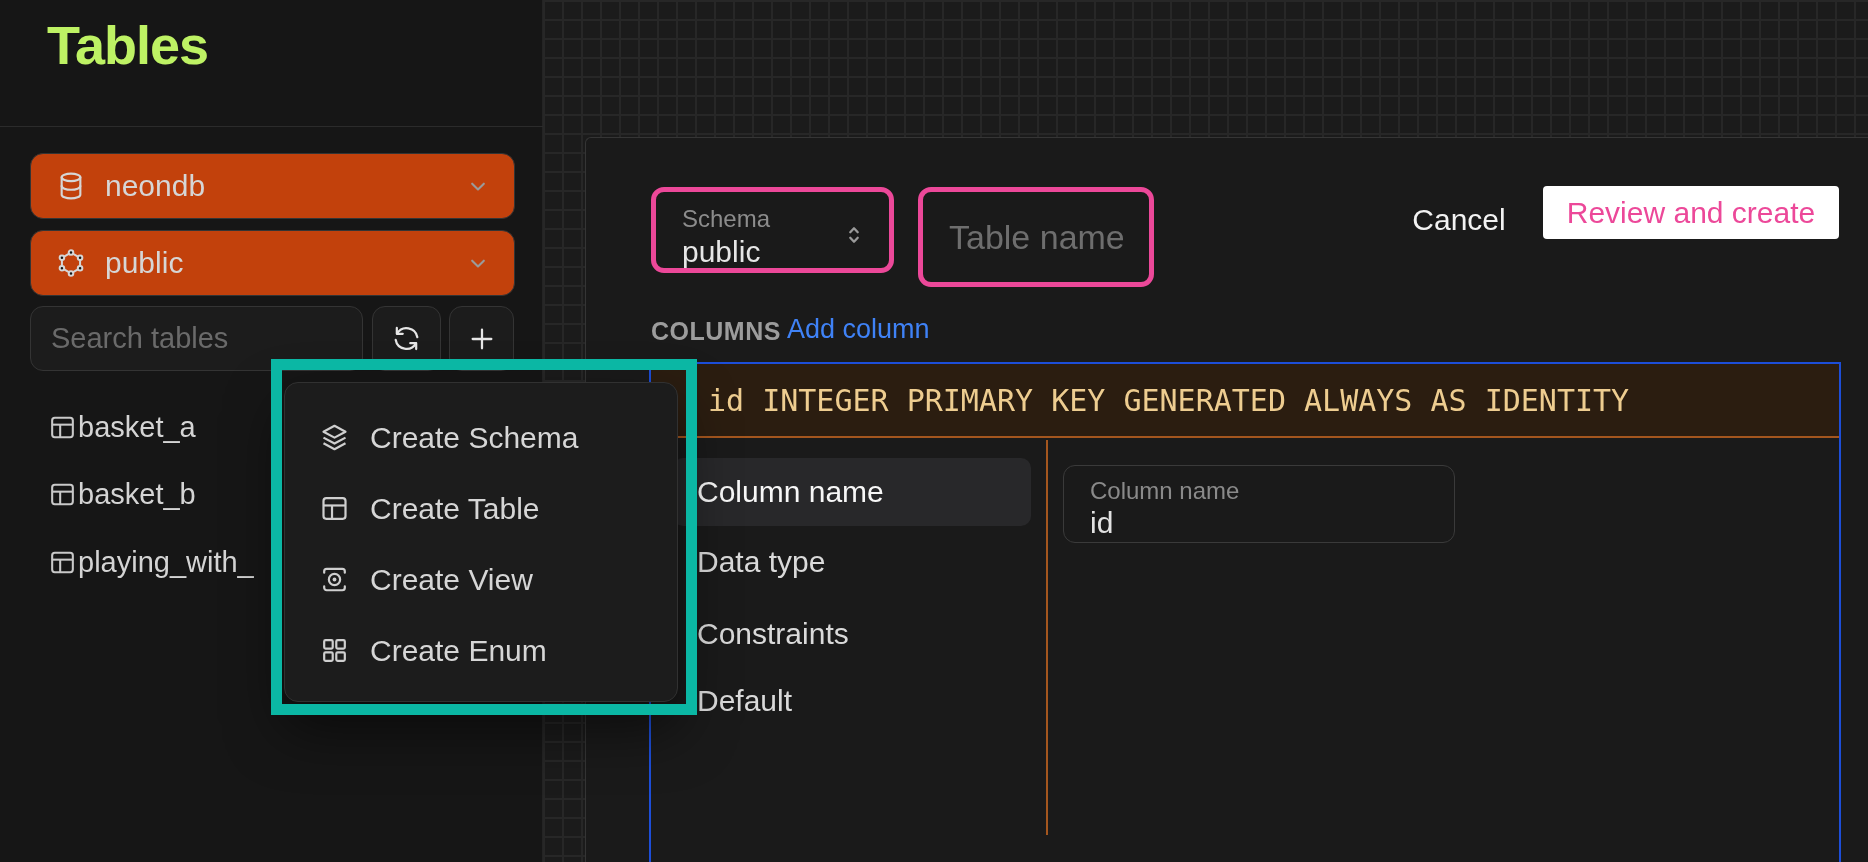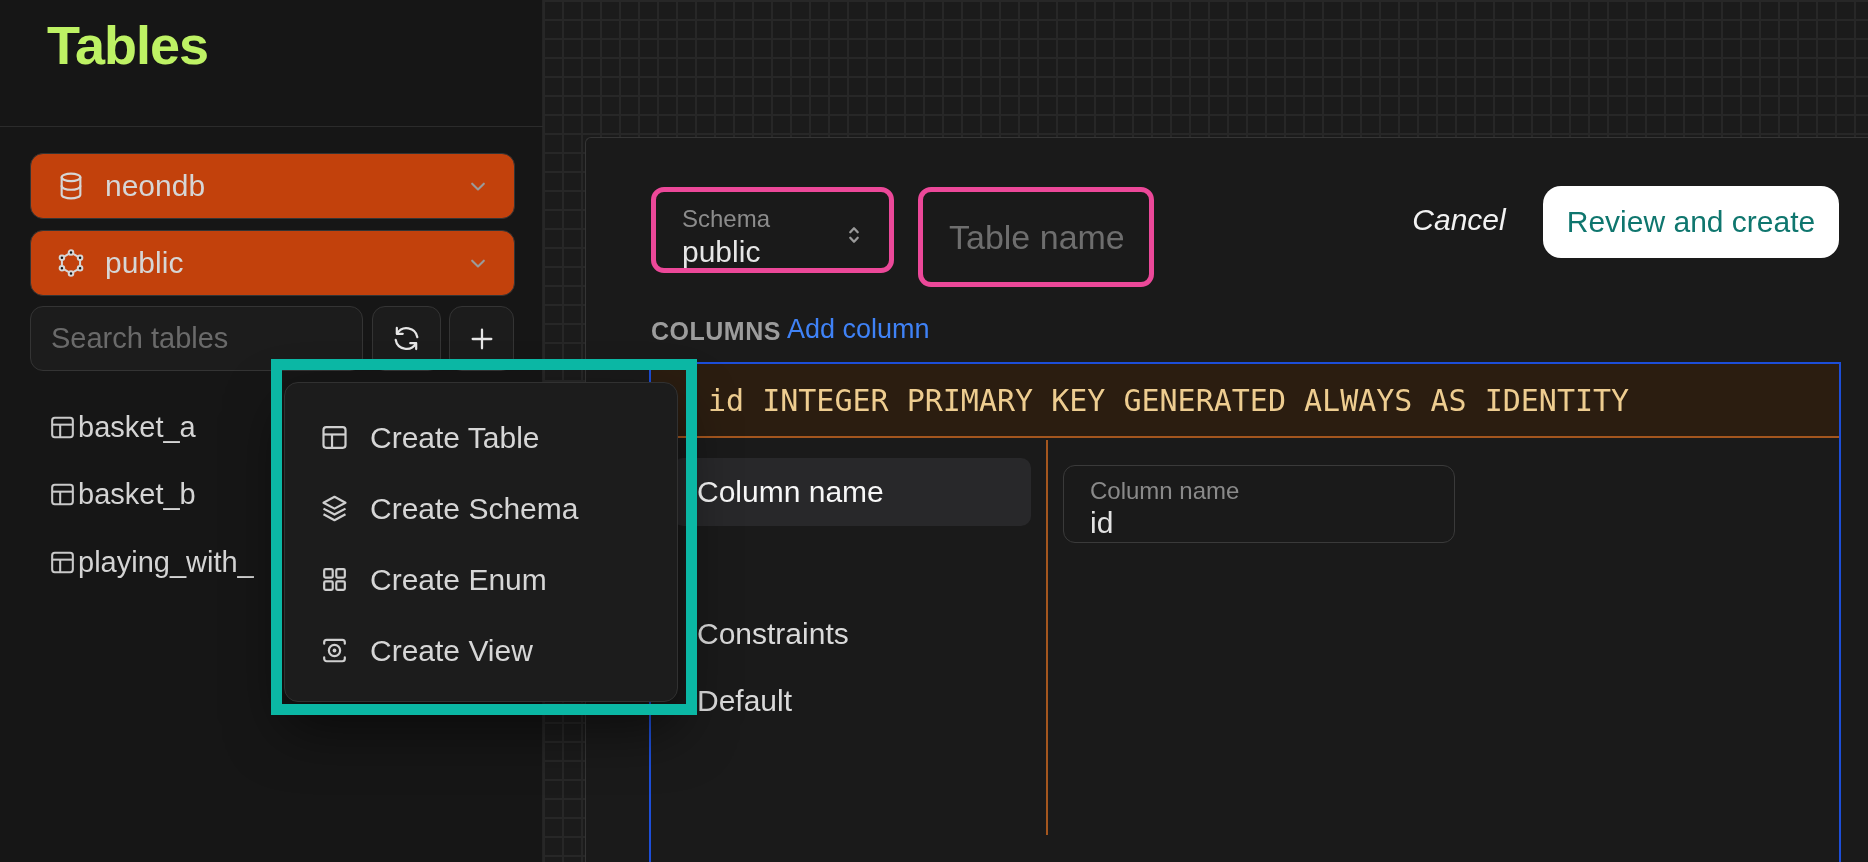--- a/index.html
+++ b/index.html
@@ -71,25 +71,25 @@
   .schema-field .unfold { position:absolute; right:20px; top:28px; color:#9a9a9a; }
   .tn-input {
     left:332px; top:49px; width:236px; height:100px;
     color:#e6e6e6; font-size:34px; padding:0 26px; outline:none;
     font-family:"Liberation Sans", sans-serif; background:transparent;
   }
   .tn-input::placeholder { color:#6e6e6e; }
   .cancel-btn {
     position:absolute; left:818px; top:60px; width:110px; height:44px;
     background:transparent; border:none; color:#f2f2f2; font-size:30px;
-    font-family:"Liberation Sans", sans-serif; cursor:pointer;font-style:italic;
+    font-family:"Liberation Sans", sans-serif; cursor:pointer;
   }
   .review-btn {
-    position:absolute; left:957px; top:48px; width:296px; height:72px;
-    background:#ffffff; color:#0f766e; border:none; border-radius:18px;
+    position:absolute; left:957px; top:48px; width:296px; height:53px;
+    background:#ffffff; color:#ec4899; border:none; border-radius:4px;
     font-size:30px; font-weight:500; font-family:"Liberation Sans", sans-serif; cursor:pointer;
   }
   .columns-h {
     position:absolute; left:65px; top:179px; font-size:25px; font-weight:700;
     color:#9c9c9c; letter-spacing:0.5px;
   }
   .add-col {
     position:absolute; left:201px; top:176px; font-size:27px; color:#3f82f6;
     cursor:pointer; text-decoration:none;
   }
@@ -169,20 +169,21 @@
     <span class="columns-h">COLUMNS</span>
     <a class="add-col">Add column</a>
 
     <section class="col-editor">
       <div class="sql-row">
         <code>id INTEGER PRIMARY KEY GENERATED ALWAYS AS IDENTITY</code>
       </div>
       <div class="col-vdiv"></div>
 
       <button class="col-tab active" style="top:94px">Column name</button>
+      <button class="col-tab" style="top:164px">Data type</button>
       <button class="col-tab" style="top:236px">Constraints</button>
       <button class="col-tab" style="top:303px">Default</button>
 
       <div class="text-field">
         <span class="f-label">Column name</span>
         <span class="f-value">id</span>
       </div>
     </section>
   </main>
 
@@ -277,56 +278,56 @@
         </svg>
       </span>
       <span>playing_with_</span>
     </div>
   </aside>
 
   <nav class="create-menu">
     <button class="menu-item">
       <span>
         <svg width="33" height="33" viewBox="0 0 24 24" fill="none" stroke="currentColor" stroke-width="1.6" stroke-linejoin="round">
+          <path d="M12 3.5l8 4.3-8 4.3-8-4.3z"></path>
+            <path d="M4 12.1l8 4.3 8-4.3"></path>
+            <path d="M4 16.2l8 4.3 8-4.3"></path>
+        </svg>
+      </span>
+      <span>Create Schema</span>
+    </button>
+    <button class="menu-item">
+      <span>
+        <svg width="33" height="33" viewBox="0 0 24 24" fill="none" stroke="currentColor" stroke-width="1.6" stroke-linejoin="round">
           <rect x="4" y="4.5" width="16" height="15" rx="2"></rect>
             <path d="M4 9.8h16"></path>
             <path d="M10.2 9.8v9.7"></path>
         </svg>
       </span>
       <span>Create Table</span>
     </button>
     <button class="menu-item">
       <span>
-        <svg width="33" height="33" viewBox="0 0 24 24" fill="none" stroke="currentColor" stroke-width="1.6" stroke-linejoin="round">
-          <path d="M12 3.5l8 4.3-8 4.3-8-4.3z"></path>
-            <path d="M4 12.1l8 4.3 8-4.3"></path>
-            <path d="M4 16.2l8 4.3 8-4.3"></path>
-        </svg>
-      </span>
-      <span>Create Schema</span>
+        <svg width="33" height="33" viewBox="0 0 24 24" fill="none" stroke="currentColor" stroke-width="1.6" stroke-linecap="round" stroke-linejoin="round">
+          <path d="M4.5 7V6a1.8 1.8 0 0 1 1.8-1.8h11.4A1.8 1.8 0 0 1 19.5 6v1"></path>
+          <path d="M4.5 17v1a1.8 1.8 0 0 0 1.8 1.8h11.4a1.8 1.8 0 0 0 1.8-1.8v-1"></path>
+          <circle cx="12" cy="12" r="4.1"></circle>
+            <circle cx="12" cy="12" r="1.4" fill="currentColor" stroke="none"></circle>
+        </svg>
+      </span>
+      <span>Create View</span>
     </button>
     <button class="menu-item">
       <span>
         <svg width="33" height="33" viewBox="0 0 24 24" fill="none" stroke="currentColor" stroke-width="1.6" stroke-linejoin="round">
           <rect x="4.5" y="4.5" width="6.2" height="6.2" rx="1"></rect>
             <rect x="13.3" y="4.5" width="6.2" height="6.2" rx="1"></rect>
           <rect x="4.5" y="13.3" width="6.2" height="6.2" rx="1"></rect>
             <rect x="13.3" y="13.3" width="6.2" height="6.2" rx="1"></rect>
         </svg>
       </span>
       <span>Create Enum</span>
     </button>
-    <button class="menu-item">
-      <span>
-        <svg width="33" height="33" viewBox="0 0 24 24" fill="none" stroke="currentColor" stroke-width="1.6" stroke-linecap="round" stroke-linejoin="round">
-          <path d="M4.5 7V6a1.8 1.8 0 0 1 1.8-1.8h11.4A1.8 1.8 0 0 1 19.5 6v1"></path>
-          <path d="M4.5 17v1a1.8 1.8 0 0 0 1.8 1.8h11.4a1.8 1.8 0 0 0 1.8-1.8v-1"></path>
-          <circle cx="12" cy="12" r="4.1"></circle>
-            <circle cx="12" cy="12" r="1.4" fill="currentColor" stroke="none"></circle>
-        </svg>
-      </span>
-      <span>Create View</span>
-    </button>
   </nav>
 
   <div class="hl-rect"></div>
 
 </div>
 
 </body></html>

